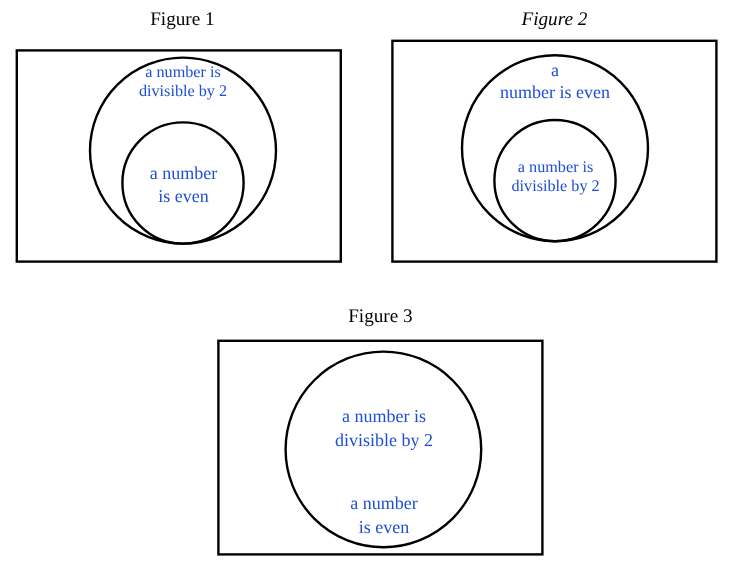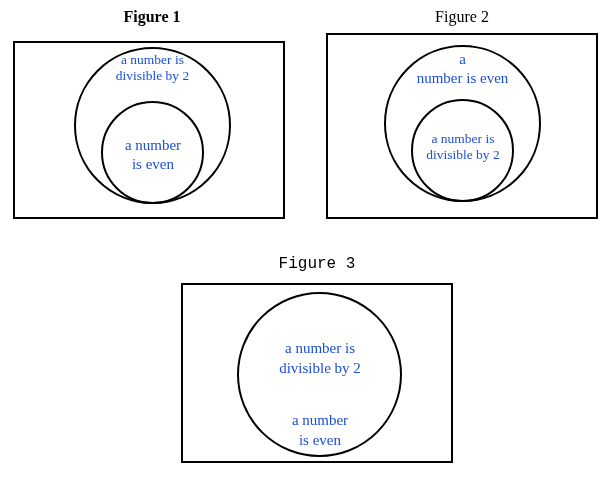--- a/index.html
+++ b/index.html
@@ -41,35 +41,35 @@
   }
   .circle-label {
     position: absolute;
     text-align: center;
     font-size: 13.5px;
     line-height: 16px;
     color: #1d4ed8;
     white-space: pre-line;
   }
   
-  #fig1-title { left: 92px;  top: 8px;  width: 120px; font-weight: bold; }
+  #fig1-title { left: 92px;  top: 8px;  width: 120px; }
   #fig1-box   { left: 13px;  top: 41px; width: 272px; height: 178px; }
   #fig1-outer { left: 74px;  top: 47px; width: 157px; height: 157px; }
   #fig1-inner { left: 101px; top: 101px; width: 103px; height: 103px; }
   #fig1-outer-label { left: 85px;  top: 52px;  width: 135px; }
   #fig1-inner-label { left: 104px; top: 136px; width: 98px;  font-size: 15px; line-height: 19px; }
   
-  #fig2-title { left: 402px; top: 8px;  width: 120px; }
+  #fig2-title { left: 402px; top: 8px;  width: 120px; font-style: italic; }
   #fig2-box   { left: 326px; top: 33px; width: 272px; height: 186px; }
   #fig2-outer { left: 384px; top: 45px; width: 157px; height: 157px; }
   #fig2-inner { left: 411px; top: 99px; width: 103px; height: 103px; }
   #fig2-outer-label { left: 390px; top: 50px;  width: 145px; font-size: 15px; line-height: 19px; }
   #fig2-inner-label { left: 413px; top: 131px; width: 100px; }
   
-  #fig3-title { left: 257px; top: 255px; width: 120px; font-family: Liberation Mono, monospace; }
+  #fig3-title { left: 257px; top: 255px; width: 120px; }
   #fig3-box   { left: 181px; top: 283px; width: 272px; height: 180px; }
   #fig3-circle{ left: 237px; top: 292px; width: 165px; height: 165px; }
   #fig3-label { left: 252px; top: 318px; width: 136px; font-size: 15px; line-height: 20px; }
   #fig3-label .gap { display: block; height: 12px; }
 </style>
 </head>
 <body>
 
 <div id="canvas">
 

